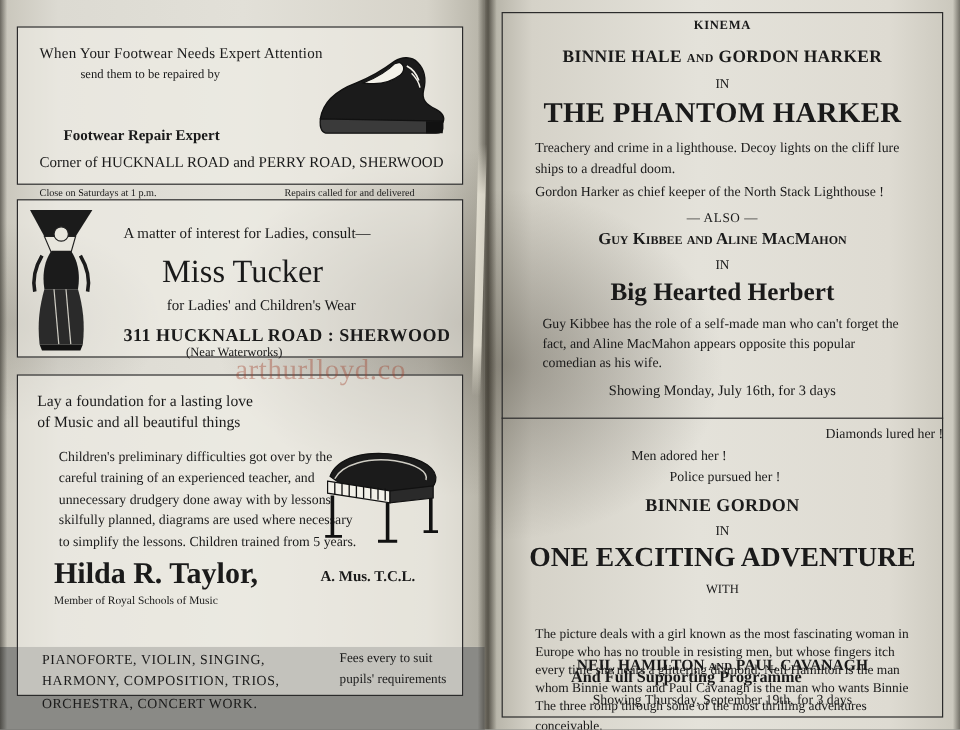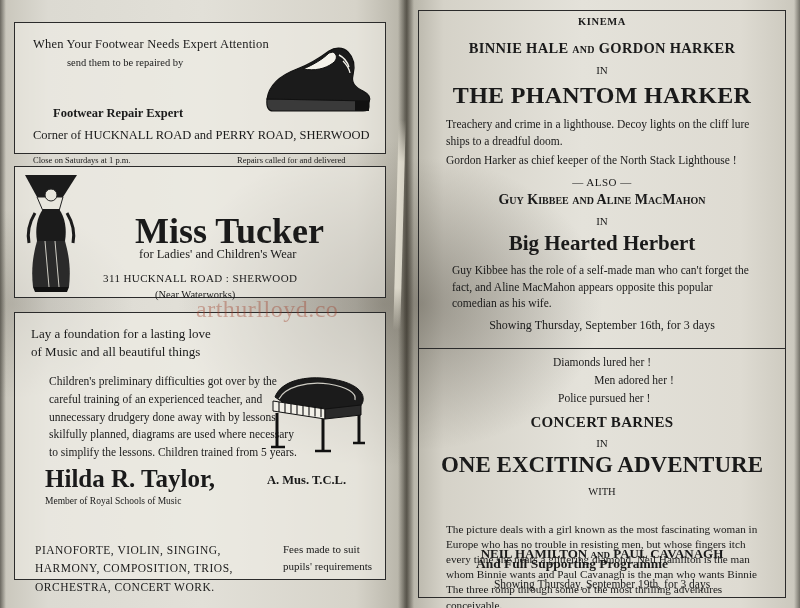--- a/index.html
+++ b/index.html
@@ -18,21 +18,21 @@
     position: relative;
     width: 800px;
     height: 608px;
     background: #8a8a86;
   }
 
   
   .left-page {
     position: absolute;
     left: 0; top: 0;
-    width: 404px; height: 608px;
+    width: 404px; height: 539px;
     background: #d8d6ce;
     background-image:
       radial-gradient(ellipse at 95% 50%, rgba(60,55,45,0.38) 0%, rgba(60,55,45,0.0) 38%),
       radial-gradient(ellipse at 3% 50%, rgba(60,55,45,0.18) 0%, rgba(60,55,45,0.0) 22%),
       linear-gradient(90deg, #c8c5ba 0%, #dcdad2 12%, #e2e0d8 50%, #d6d3c9 88%, #b6b3a7 100%);
   }
   
   .right-page {
     position: absolute;
     left: 404px; top: 0;
@@ -83,24 +83,24 @@
     letter-spacing: .5px;
   }
   .a1-sub { left: 38px; top: 83px; font-size: 12.5px; font-weight: bold; }
   .a1-addr { left: 18px; top: 105px; font-size: 12.5px; }
   .a1-foot-l { left: 18px; top: 133px; font-size: 8.5px; }
   .a1-foot-r { left: 222px; top: 133px; font-size: 8.5px; }
 
   
   .a2-l1 { left: 88px; top: 20px; font-size: 12.5px; }
   .a2-name {
-    left: 120px; top: 44px; font-size: 36px; font-weight: bold;
+    left: 120px; top: 44px; font-size: 27px; font-weight: normal;
   }
   .a2-sub { left: 110px; top: 80px; font-size: 12.5px; margin-left: 14px; }
-  .a2-addr { left: 88px; top: 105px; font-size: 11px; letter-spacing: .4px; }
+  .a2-addr { left: 88px; top: 105px; font-size: 15px; letter-spacing: .4px; font-weight: bold; }
   .a2-addr2 { left: 140px; top: 122px; font-size: 10.5px; }
 
   
   .a3-l1 { left: 16px; top: 14px; font-size: 13px; }
   .a3-l2 { left: 16px; top: 32px; font-size: 13px; }
   .a3-body { left: 34px; top: 60px; font-size: 11.5px; line-height: 1.55; width: 250px; white-space: normal; }
   .a3-name { left: 30px; top: 152px; font-size: 25px; font-weight: bold; }
   .a3-qual { left: 252px; top: 160px; font-size: 12.5px; font-weight: bold; }
   .a3-member { left: 30px; top: 183px; font-size: 9.5px; }
   .a3-addr { left: 20px; top: 202px; font-size: 13px; letter-spacing: .3px; }
@@ -131,22 +131,22 @@
   .desc1 { top: 116px; font-size: 11.5px; line-height: 1.45; padding: 0 28px; box-sizing: border-box; text-align: left; }
   .also { top: 176px; font-size: 11px; letter-spacing: .5px; }
   .stars2 { top: 192px; font-size: 14px; font-weight: bold; font-variant: small-caps; }
   .in2 { top: 215px; font-size: 11px; font-variant: small-caps; }
   .title2 { top: 231px; font-size: 21px; font-weight: bold; }
   .desc2 { top: 262px; font-size: 11.5px; line-height: 1.45; padding: 0 34px; box-sizing: border-box; text-align: left; }
   .show1 { top: 318px; font-size: 12px; }
 
   .hr-mid { position: absolute; left: 418px; top: 348px; width: 368px; height: 1.2px; background: #2b2b2b; }
 
-  .tag1 { top: 356px; font-size: 11.5px; box-sizing: border-box; text-align: center; }
-  .tag2 { top: 374px; font-size: 11.5px; padding-left: 64px; box-sizing: border-box; text-align: center; }
+  .tag1 { top: 356px; font-size: 11.5px; box-sizing: border-box; text-align: right; }
+  .tag2 { top: 374px; font-size: 11.5px; padding-left: 108px; box-sizing: border-box; text-align: left; }
   .tag3 { top: 392px; font-size: 11.5px; padding-left: 140px; box-sizing: border-box; text-align: left; }
   .stars3 { top: 414px; font-size: 15px; font-weight: bold; font-variant: small-caps; letter-spacing: .3px; }
   .in3 { top: 437px; font-size: 11px; font-variant: small-caps; }
   .title3 { top: 452px; font-size: 23px; font-weight: bold; letter-spacing: 0px; }
   .with3 { top: 486px; font-size: 10.5px; font-variant: small-caps; }
   .stars4 { top: 500px; font-size: 13px; font-weight: bold; font-variant: small-caps; }
   .desc3 { top: 522px; font-size: 11.2px; line-height: 1.35; padding: 0 28px; box-sizing: border-box; text-align: left; }
 
   
   .watermark {
@@ -190,20 +190,21 @@
           <path d="M80,14 C84,16 88,20 90,26" stroke="#f4f2ea" stroke-width="1.4" fill="none"></path>
           <path d="M84,20 C87,23 90,27 91,32" stroke="#f4f2ea" stroke-width="1.2" fill="none"></path>
           <path d="M8,58 L110,60 L110,66 C110,69 107,70 104,70 L14,70 C10,70 7,67 8,58 Z" fill="#3a3a3a" stroke="#111" stroke-width="1.1"></path>
           <path d="M96,60 L110,60 L110,70 L96,70 Z" fill="#111"></path>
         </svg>
       </div>
     </div>
 
     <div class="ad-box ad2">
       <div class="ad-inner">
+        <div class="t a2-l1">A matter of interest for Ladies, consult—</div>
         <div class="t a2-name">Miss Tucker</div>
         <div class="t a2-sub">for Ladies' and Children's Wear</div>
         <div class="t a2-addr">311  HUCKNALL  ROAD    :    SHERWOOD</div>
         <div class="t a2-addr2">(Near Waterworks)</div>
 
         <svg class="lady" width="72" height="124" viewBox="0 0 72 124">
           <path d="M6,4 L58,4 L44,26 L18,26 Z" fill="#1b1b1b"></path>
           <path d="M18,26 L44,26 L40,40 L24,40 Z" fill="#e8e6dd" stroke="#222" stroke-width="1"></path>
           <circle cx="32" cy="24" r="6" fill="#e8e6dd" stroke="#222" stroke-width="1"></circle>
           <path d="M24,38 C18,46 16,58 18,70 L46,70 C48,58 46,46 40,38 Z" fill="#1b1b1b"></path>
@@ -219,21 +220,21 @@
 
     <div class="ad-box ad3">
       <div class="ad-inner">
         <div class="t a3-l1">Lay a foundation for a lasting love</div>
         <div class="t a3-l2">of Music and all beautiful things</div>
         <div class="t a3-body">Children's preliminary difficulties got over by the careful training of an experienced teacher, and unnecessary drudgery done away with by lessons skilfully planned, diagrams are used where necessary to simplify the lessons. Children trained from 5 years.</div>
         <div class="t a3-name">Hilda R. Taylor,</div>
         <div class="t a3-qual">A. Mus. T.C.L.</div>
         <div class="t a3-member">Member of Royal Schools of Music</div>
         <div class="t a3-list">PIANOFORTE,  VIOLIN,  SINGING, HARMONY,  COMPOSITION,  TRIOS, ORCHESTRA,   CONCERT   WORK.</div>
-        <div class="t a3-fees">Fees made to suit pupils' requirements</div>
+        <div class="t a3-fees">Fees every to suit pupils' requirements</div>
 
         <svg class="piano" width="108" height="84" viewBox="0 0 108 84">
           <path d="M10,26 C16,10 40,4 66,8 C88,11 100,20 98,30 C96,40 80,44 62,42 L30,40 Z" fill="#1b1b1b" stroke="#111" stroke-width="1"></path>
           <path d="M14,28 C20,16 42,10 64,13 C82,16 92,22 90,29" fill="none" stroke="#cfcdc4" stroke-width="1.2"></path>
           <path d="M8,30 L60,38 L60,48 L8,40 Z" fill="#f2f0e8" stroke="#111" stroke-width="1"></path>
           <path d="M14,31 L14,41 M20,32 L20,42 M26,32.6 L26,42.6 M32,33.3 L32,43.3 M38,34 L38,44 M44,34.7 L44,44.7 M50,35.4 L50,45.4 M56,36 L56,46" stroke="#111" stroke-width="1.1"></path>
           <path d="M60,38 L96,34 L96,44 L60,48 Z" fill="#2a2a2a" stroke="#111" stroke-width="1"></path>
           <path d="M12,42 L12,76" stroke="#111" stroke-width="3"></path>
           <path d="M58,48 L58,80" stroke="#111" stroke-width="3"></path>
           <path d="M94,44 L94,72" stroke="#111" stroke-width="3"></path>
@@ -257,28 +258,28 @@
   <div class="rc in1" style="left:418px;">IN</div>
   <div class="rc title1" style="left:418px;">THE PHANTOM HARKER</div>
   <div class="rc desc1" style="left:418px;">Treachery and crime in a lighthouse.  Decoy lights on the cliff lure ships to a dreadful doom.</div>
   <div class="rc desc1" style="left:418px; top:152px;">Gordon Harker as chief keeper of the North Stack Lighthouse !</div>
 
   <div class="rc also" style="left:418px;">— ALSO —</div>
   <div class="rc stars2" style="left:418px;">Guy Kibbee and Aline MacMahon</div>
   <div class="rc in2" style="left:418px;">IN</div>
   <div class="rc title2" style="left:418px;">Big Hearted Herbert</div>
   <div class="rc desc2" style="left:418px;">Guy Kibbee has the role of a self-made man who can't forget the fact, and Aline MacMahon appears opposite this popular comedian as his wife.</div>
-  <div class="rc show1" style="left:418px;">Showing Thursday, September 16th, for 3 days</div>
+  <div class="rc show1" style="left:418px;">Showing Monday, July 16th, for 3 days</div>
 
   <div class="hr-mid"></div>
 
   <div class="rc tag1" style="left:418px;">Diamonds lured her !</div>
   <div class="rc tag2" style="left:418px;">Men adored her !</div>
   <div class="rc tag3" style="left:418px;">Police pursued her !</div>
-  <div class="rc stars3" style="left:418px;">CONCERT BARNES</div>
+  <div class="rc stars3" style="left:418px;">BINNIE GORDON</div>
   <div class="rc in3" style="left:418px;">IN</div>
   <div class="rc title3" style="left:418px;">ONE EXCITING ADVENTURE</div>
   <div class="rc with3" style="left:418px;">WITH</div>
   <div class="rc stars4" style="left:418px;margin-top:46px;">NEIL HAMILTON and PAUL CAVANAGH</div>
   <div class="rc desc3" style="left:418px;">The picture deals with a girl known as the most fascinating woman in Europe who has no trouble in resisting men, but whose fingers itch every time she nears a glittering diamond.  Neil Hamilton is the man whom Binnie wants and Paul Cavanagh is the man who wants Binnie   The three romp through some of the most thrilling adventures conceivable.</div>
 
   <div class="gutter"></div>
   <div class="blem"></div>
 </div>
 

